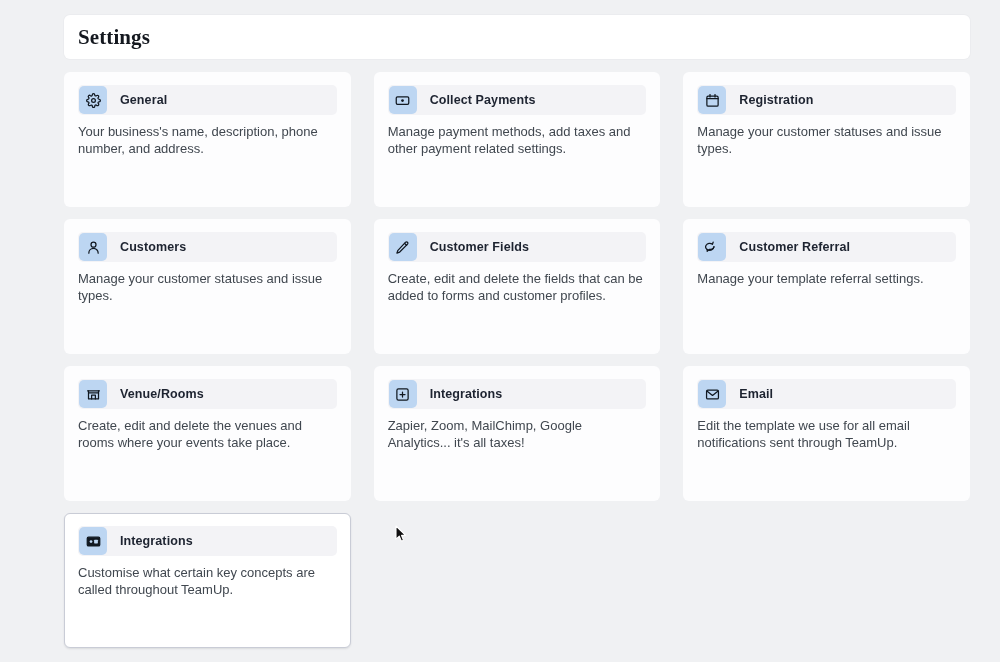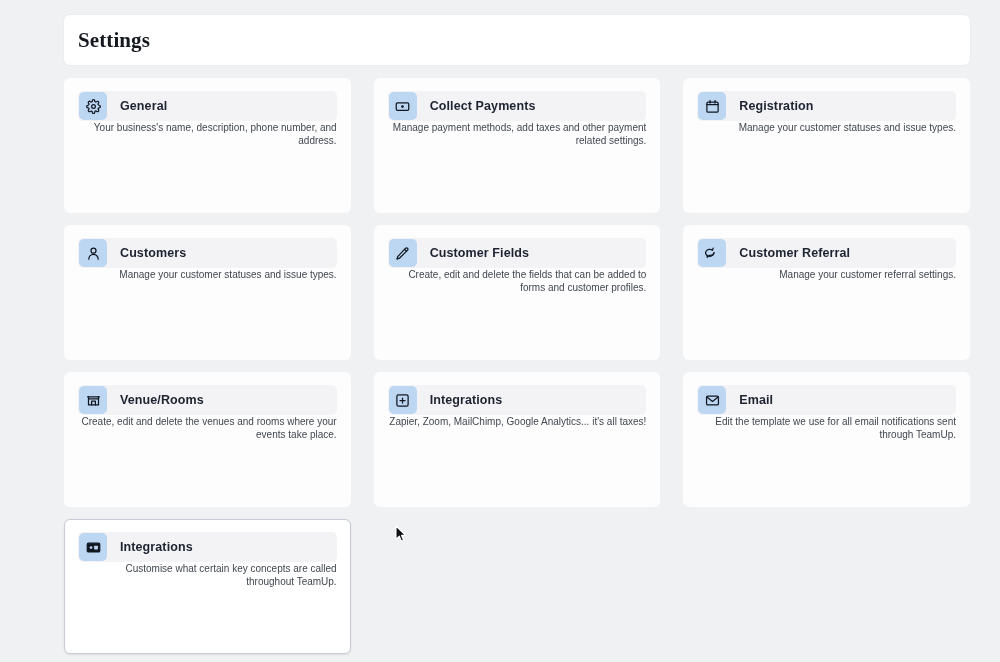--- a/index.html
+++ b/index.html
@@ -20,21 +20,21 @@
     position: relative;
     width: 1000px;
     height: 662px;
     padding: 15px 30px 0 64px;
   }
 
   
   .header-card {
     background: #ffffff;
     border-radius: 6px;
-    height: 50px;
+    height: 44px;
     display: flex;
     align-items: center;
     padding: 0 0 0 14px;
     margin-bottom: 13px;
     box-shadow: 0 0 0 1px rgba(20,25,40,.02);
   }
 
   .page-title {
     font-family: "Liberation Serif", "DejaVu Serif", serif;
     font-size: 21px;
@@ -97,26 +97,25 @@
   .card-title {
     margin-left: 13px;
     font-size: 12.5px;
     font-weight: 700;
     color: #1d2330;
     letter-spacing: .1px;
     white-space: nowrap;
   }
 
   .card-desc {
-    margin-top: 0;
-    font-size: 10px;
+    margin-top: 8px;
+    font-size: 13px;
     line-height: 1.33;
     color: #40474f;
     max-width: 272px;
-    text-align: right;
   }
 
   
   .cursor {
     position: absolute;
     width: 12px;
     height: 18px;
     pointer-events: none;
     z-index: 20;
   }
@@ -196,21 +195,21 @@
       <div class="card">
         <div class="card-head">
           <span class="icon-badge">
             <svg viewBox="0 0 24 24" fill="none" stroke="currentColor" stroke-width="2" stroke-linecap="round" stroke-linejoin="round">
               <path d="M14 11a6.5 5.5 0 1 1-2.1-4.05L13 3.5"></path>
               <path d="M14.5 10.5a5.5 4.5 0 0 1-5.5 4.5H7l-3.5 3v-3"></path>
             </svg>
           </span>
           <span class="card-title">Customer Referral</span>
         </div>
-        <p class="card-desc">Manage your customer referral settings.</p>
+        <p class="card-desc">Manage your template referral settings.</p>
       </div>
       <div class="card">
         <div class="card-head">
           <span class="icon-badge">
             <svg viewBox="0 0 24 24" fill="none" stroke="currentColor" stroke-width="2" stroke-linecap="round" stroke-linejoin="round">
               <path d="M2.5 6h19"></path>
               <path d="M4 6v13h16V6"></path>
               <path d="M9 19v-6h6v6"></path>
               <path d="M4 9.5h16"></path>
             </svg>

